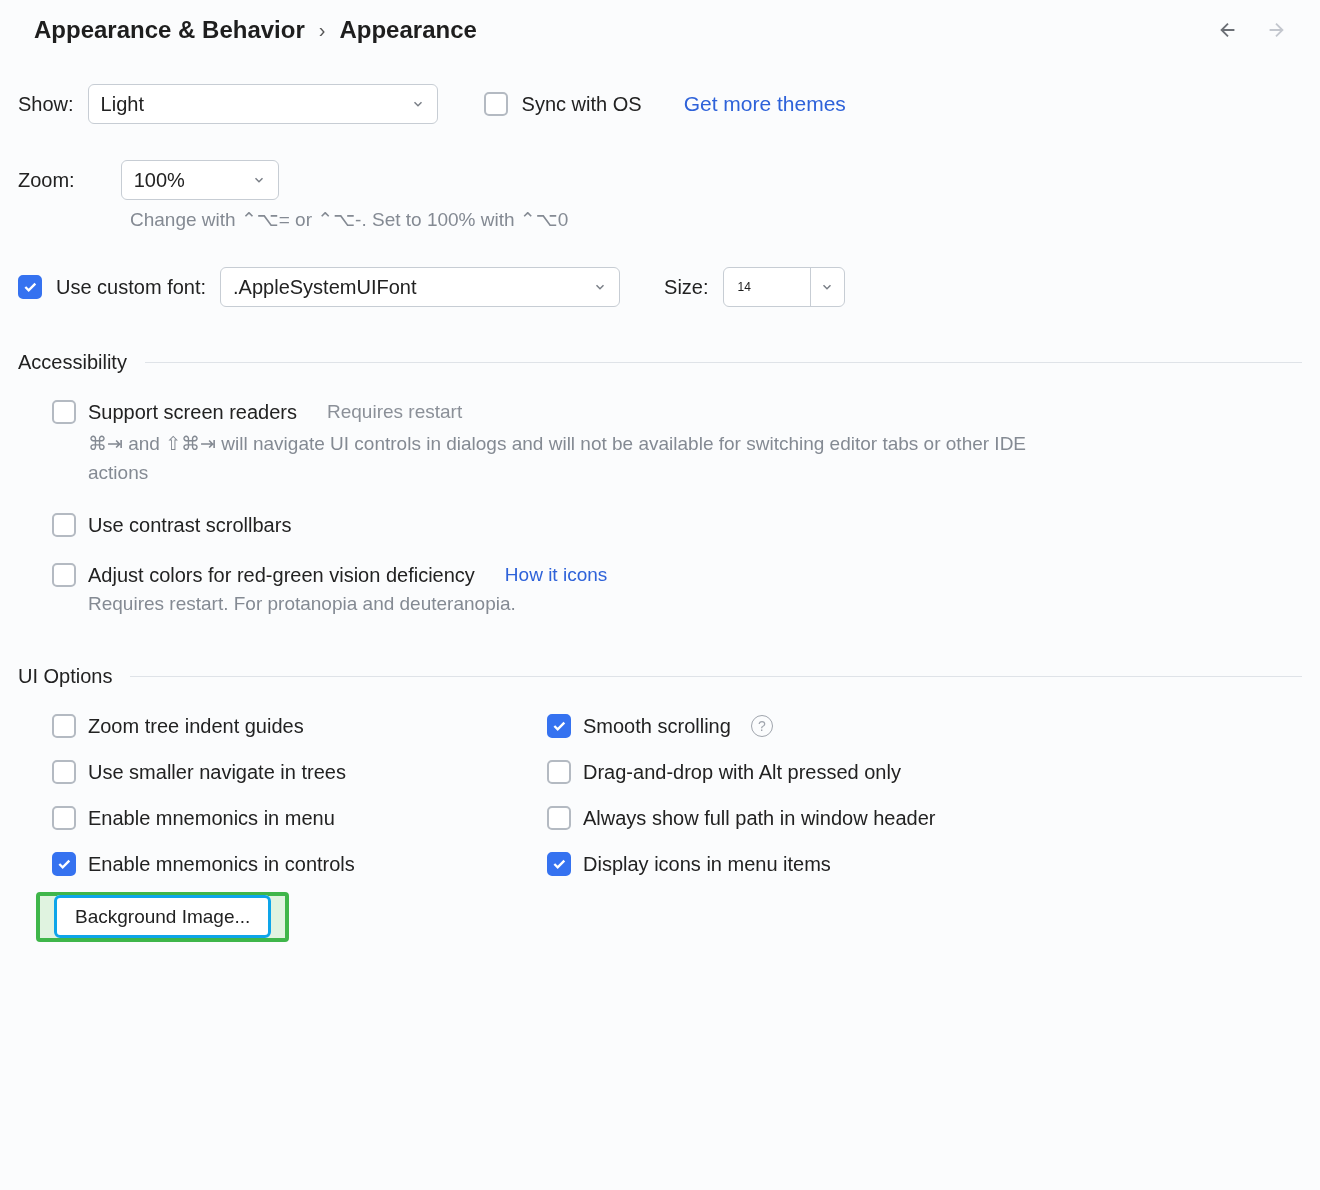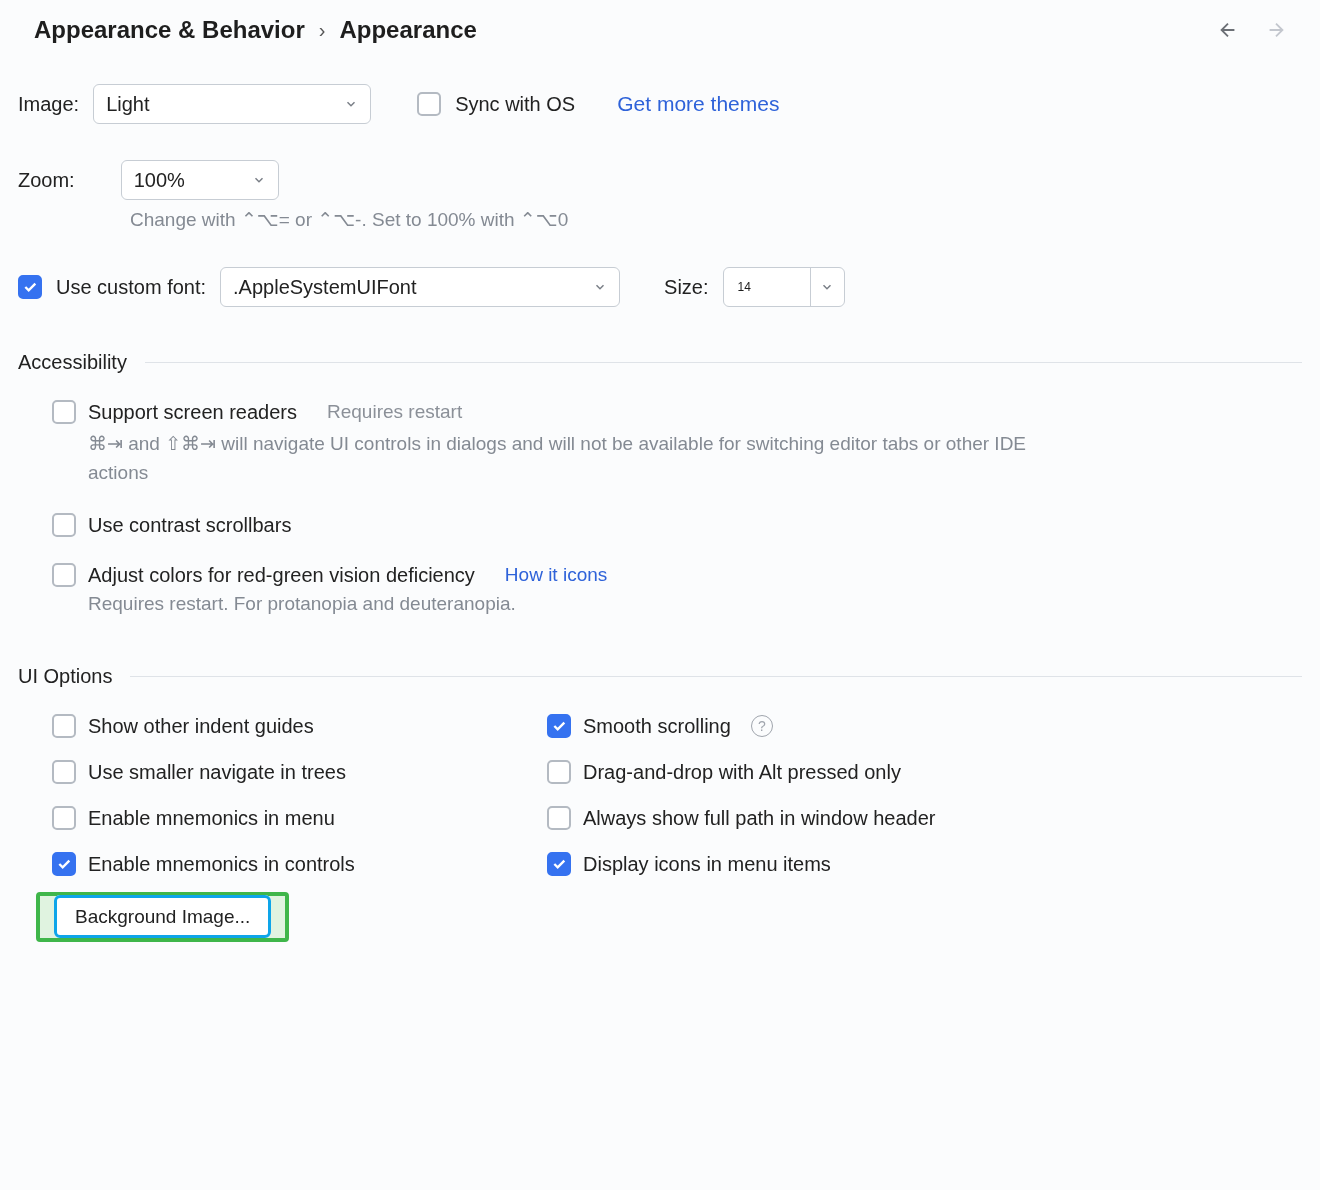--- a/index.html
+++ b/index.html
@@ -193,22 +193,22 @@
     </div>
     <div class="nav-arrow disabled">
       <svg width="22" height="22" viewBox="0 0 24 24" fill="none" stroke="currentColor" stroke-width="2">
           <path d="M5 12h14m-7-7l7 7-7 7"></path>
         </svg>
     </div>
   </div>
 </div>
 
 <div class="row">
-  <span class="label">Image:</span>
-  <div class="select" style="width:278px;">
+  <span class="label">Show:</span>
+  <div class="select" style="width:350px;">
     <span>Light</span>
     <span class="chevron-down">
       <svg class="chev" viewBox="0 0 24 24" fill="none" stroke="currentColor" stroke-width="2.5">
           <path d="M6 9l6 6 6-6"></path>
         </svg>
     </span>
   </div>
   <div style="width:18px;"></div>
   <span class="checkbox">
     
@@ -290,21 +290,21 @@
 <div class="hint" style="padding-left:70px;">Requires restart. For protanopia and deuteranopia.</div>
 
 <div class="section-title-row" style="margin-top:50px;">
   <span class="section-title">UI Options</span>
   <div class="hr"></div>
 </div>
 
 <div class="two-col" id="ui-options-grid">
     <div class="col-item">
       <span class="checkbox"></span>
-      <span class="label">Show other indent guides</span>
+      <span class="label">Zoom tree indent guides</span>
     </div>
     <div class="col-item">
       <span class="checkbox checked">
         <svg width="16" height="16" viewBox="0 0 24 24" fill="none" stroke="#fff" stroke-width="3.5">
           <path d="M5 12l5 5L20 7"></path>
         </svg>
       </span>
       <span class="label">Smooth scrolling</span>
       <span class="help-icon">?</span>
     </div>

